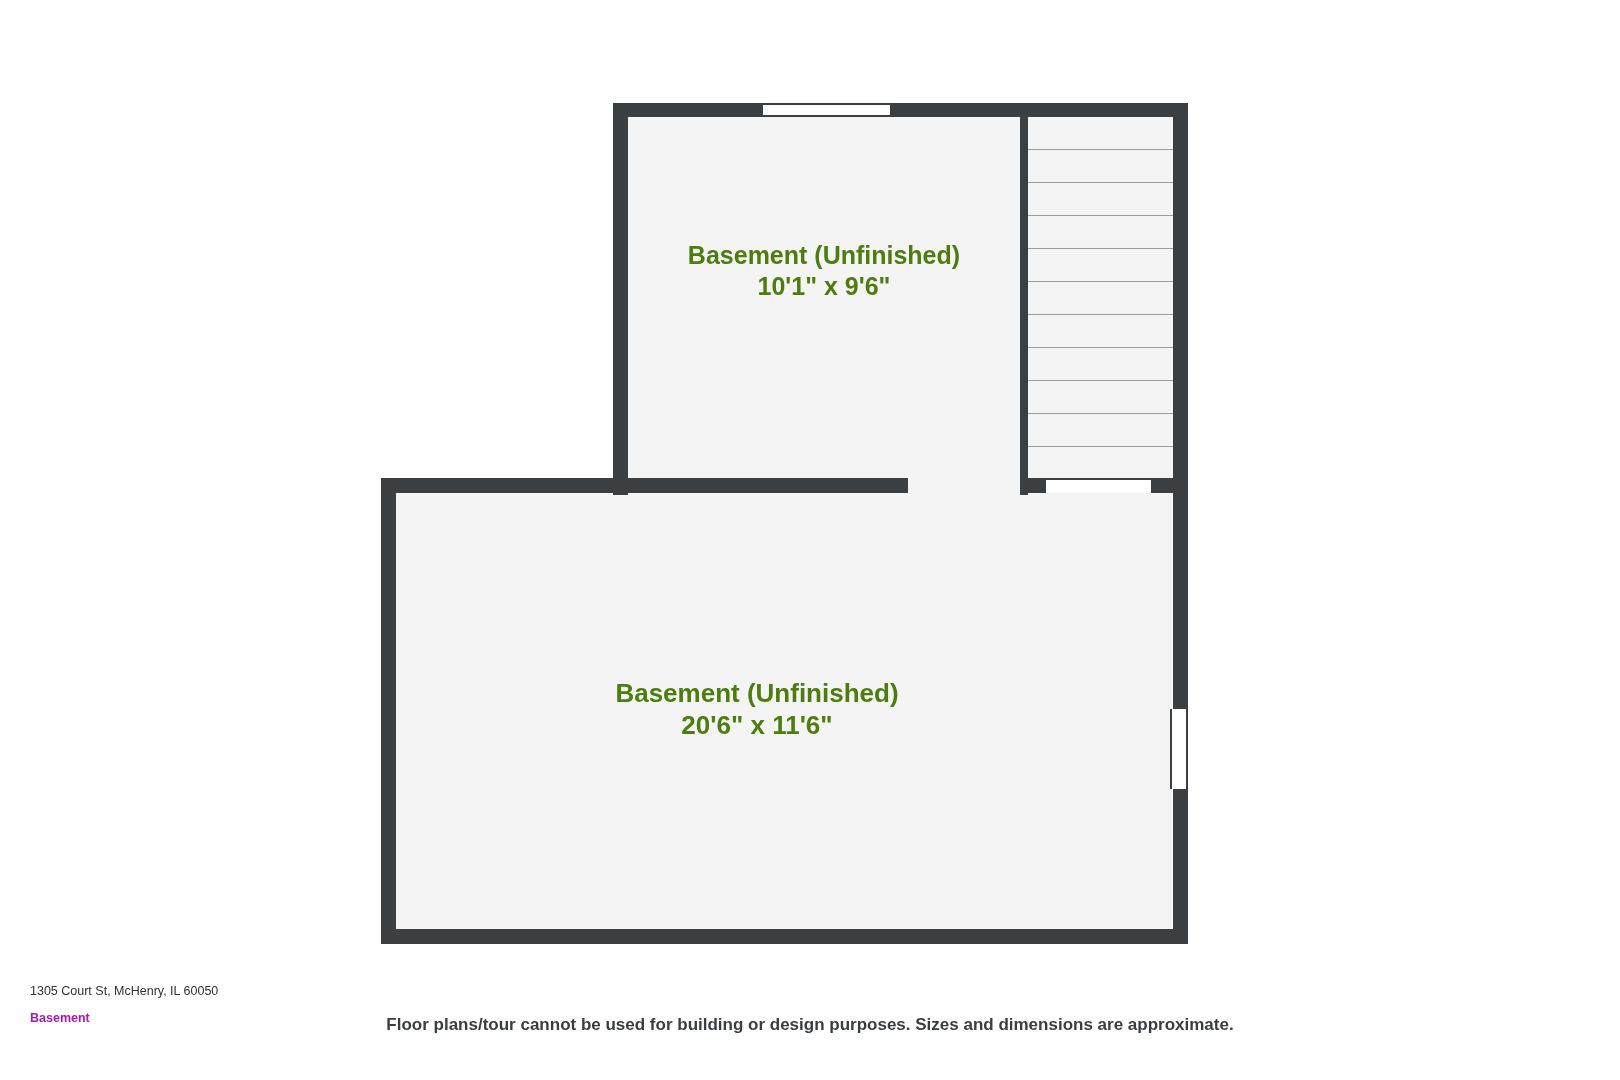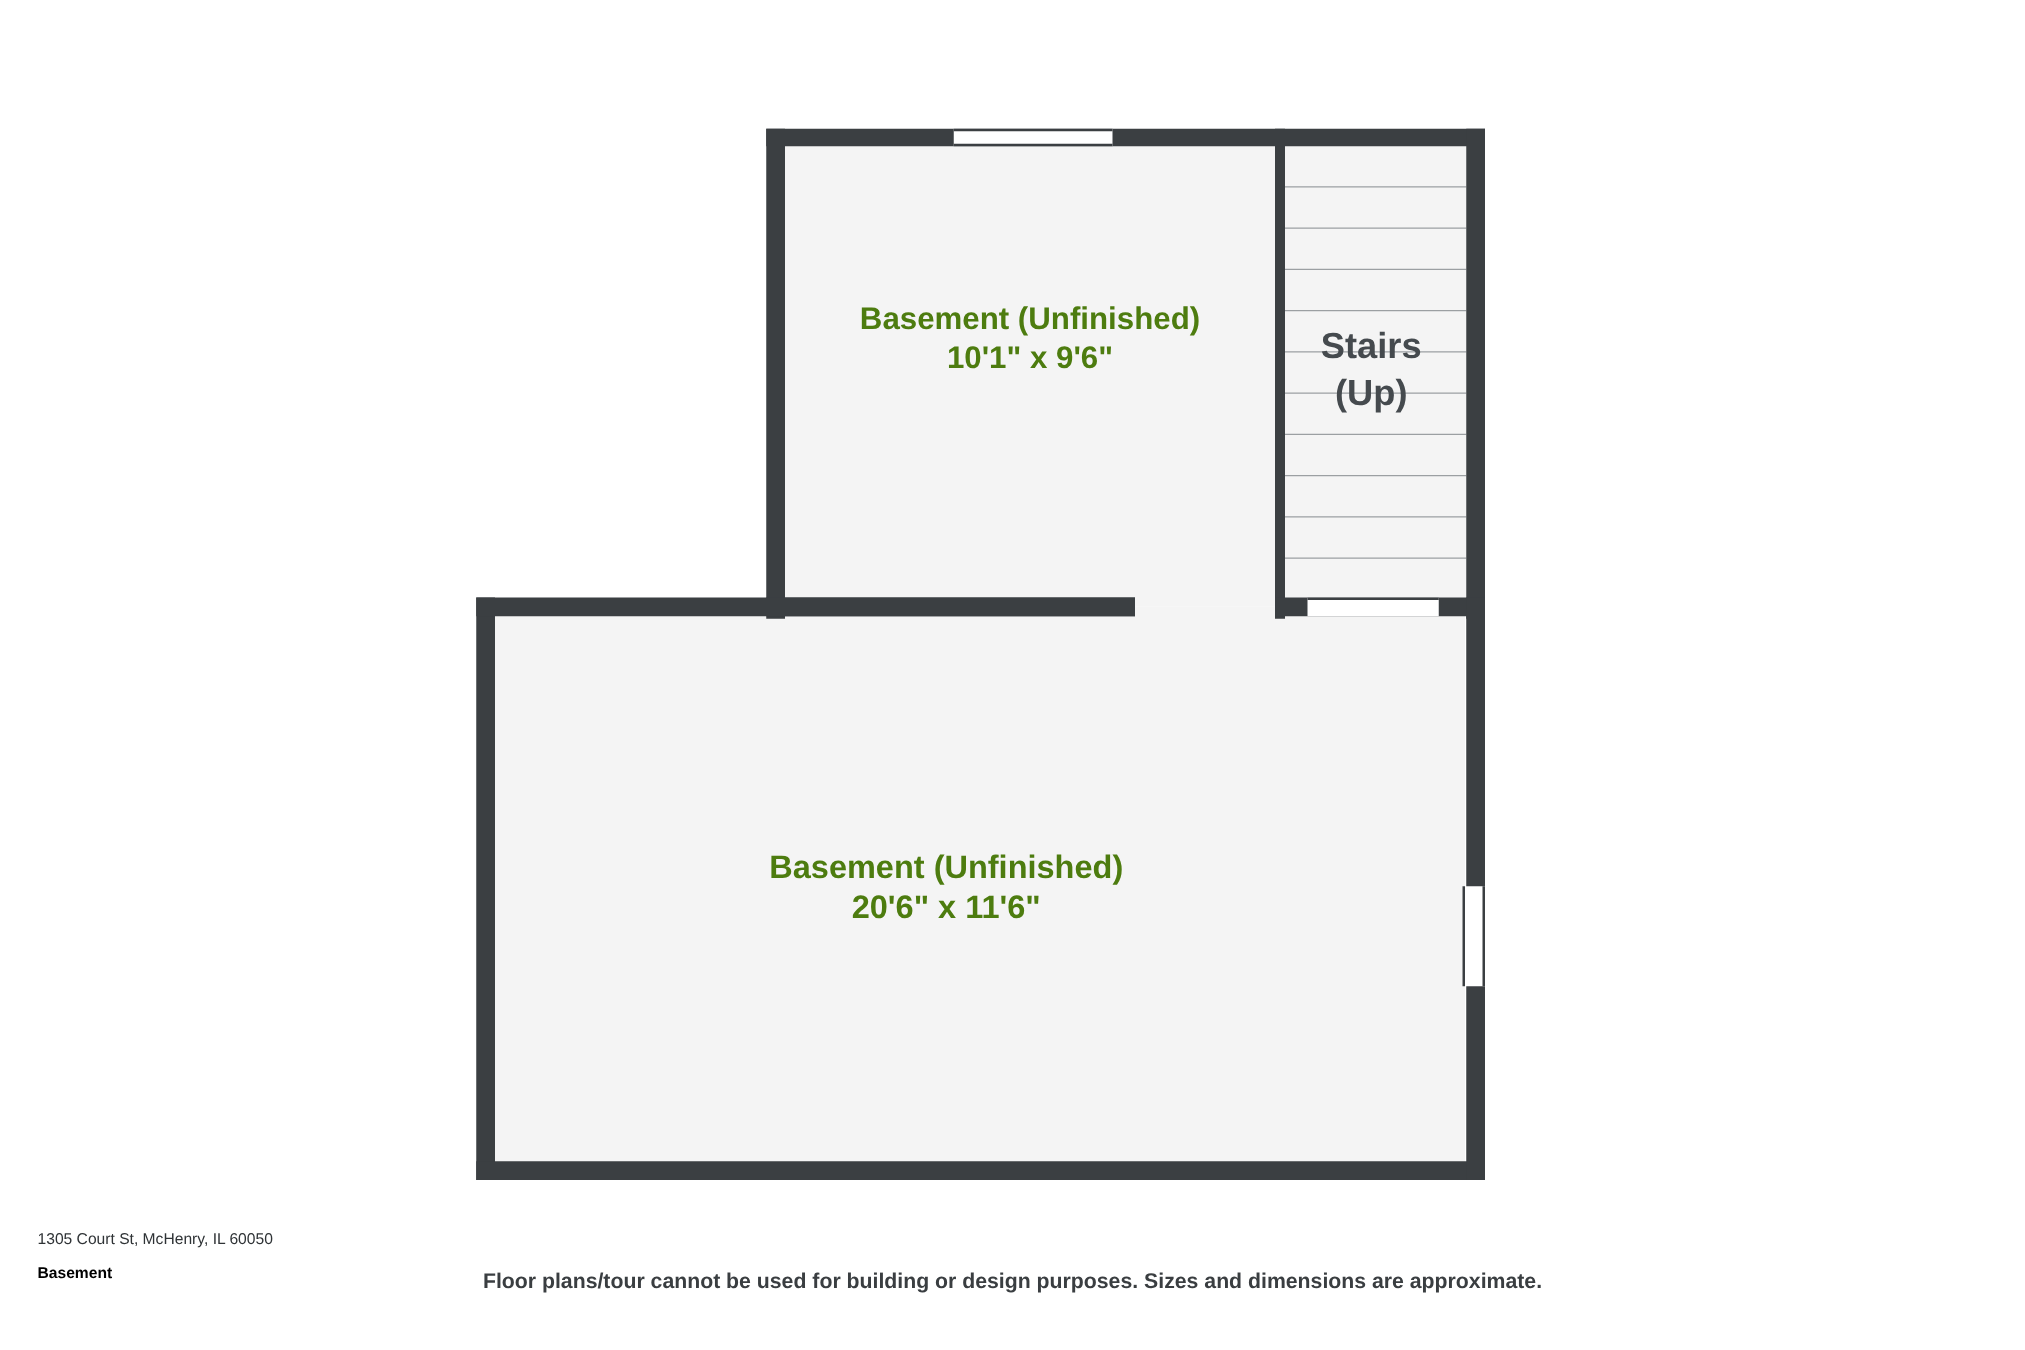--- a/index.html
+++ b/index.html
@@ -92,21 +92,21 @@
     font-size: 12.5px;
     font-weight: normal;
     color: #2f3336;
   }
   .footer-floor {
     position: absolute;
     left: 30px;
     top: 1011px;
     font-size: 12.5px;
     font-weight: bold;
-    color: #000000;
+    color: #a21caf;
   }
   .footer-disclaimer {
     position: absolute;
     left: 0;
     top: 1015px;
     width: 1620px;
     text-align: center;
     font-size: 17px;
     font-weight: bold;
     color: #3a3e41;
@@ -167,21 +167,17 @@
   <div class="room-label" style="left:628px; top:240px; width:392px; font-size:25px;">
     <span class="name">Basement (Unfinished)</span>
     <span class="dims">10'1" x 9'6"</span>
   </div>
 
   <div class="room-label" style="left:396px; top:677px; width:722px; font-size:26px;">
     <span class="name">Basement (Unfinished)</span>
     <span class="dims">20'6" x 11'6"</span>
   </div>
 
-  <div class="stairs-label" style="left:1021px; top:259px; width:152px;">
-    <span>Stairs</span><br>
-    <span>(Up)</span>
-  </div>
 </div>
 
 <div class="footer-address">1305 Court St, McHenry, IL 60050</div>
 <div class="footer-floor">Basement</div>
 <div class="footer-disclaimer">Floor plans/tour cannot be used for building or design purposes. Sizes and dimensions are approximate.</div>
 
 </body></html>

